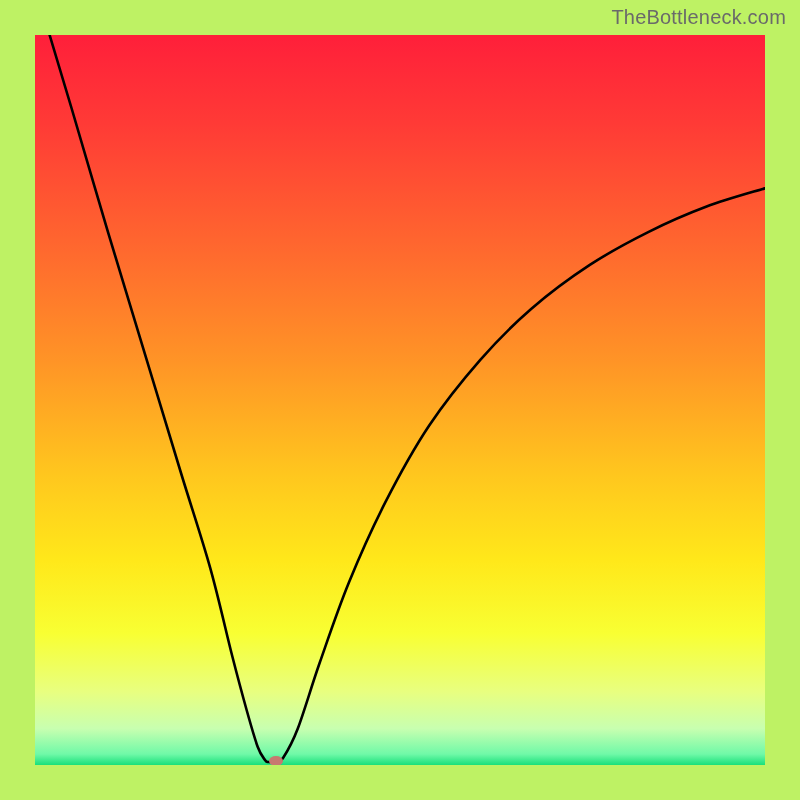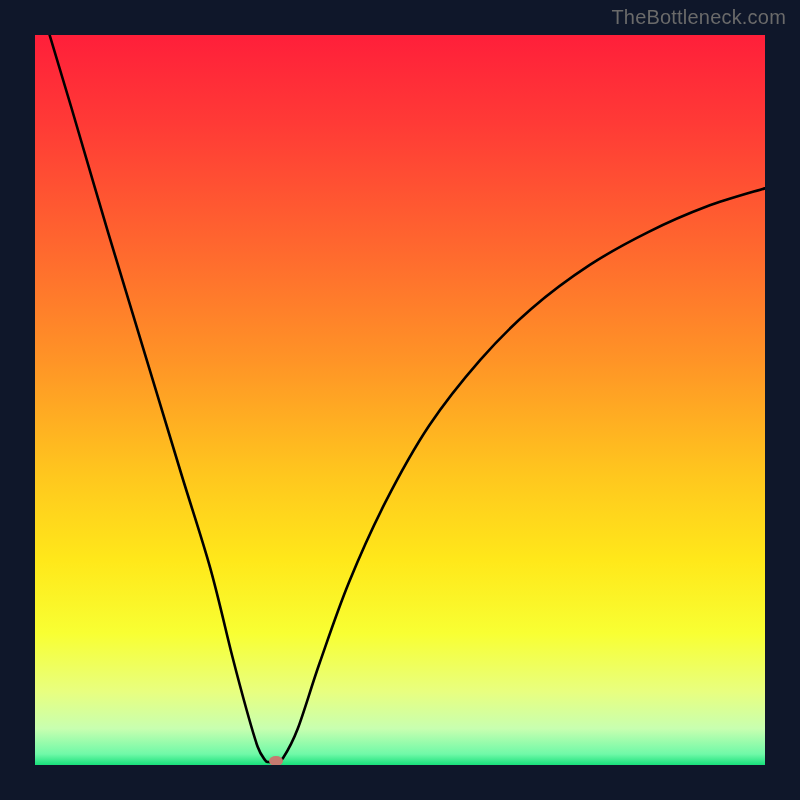--- a/index.html
+++ b/index.html
@@ -10,21 +10,21 @@
     background: #000;
     position: relative;
     font-family: Arial, Helvetica, sans-serif;
   }
   .frame {
     position: absolute;
     top: 0;
     left: 0;
     width: 800px;
     height: 800px;
-    background: #0f172a;
+    background: #bef264;
   }
   .plot-area {
     position: absolute;
     top: 35px;
     left: 35px;
     width: 730px;
     height: 730px;
     overflow: hidden;
   }
   .gradient-bg {

